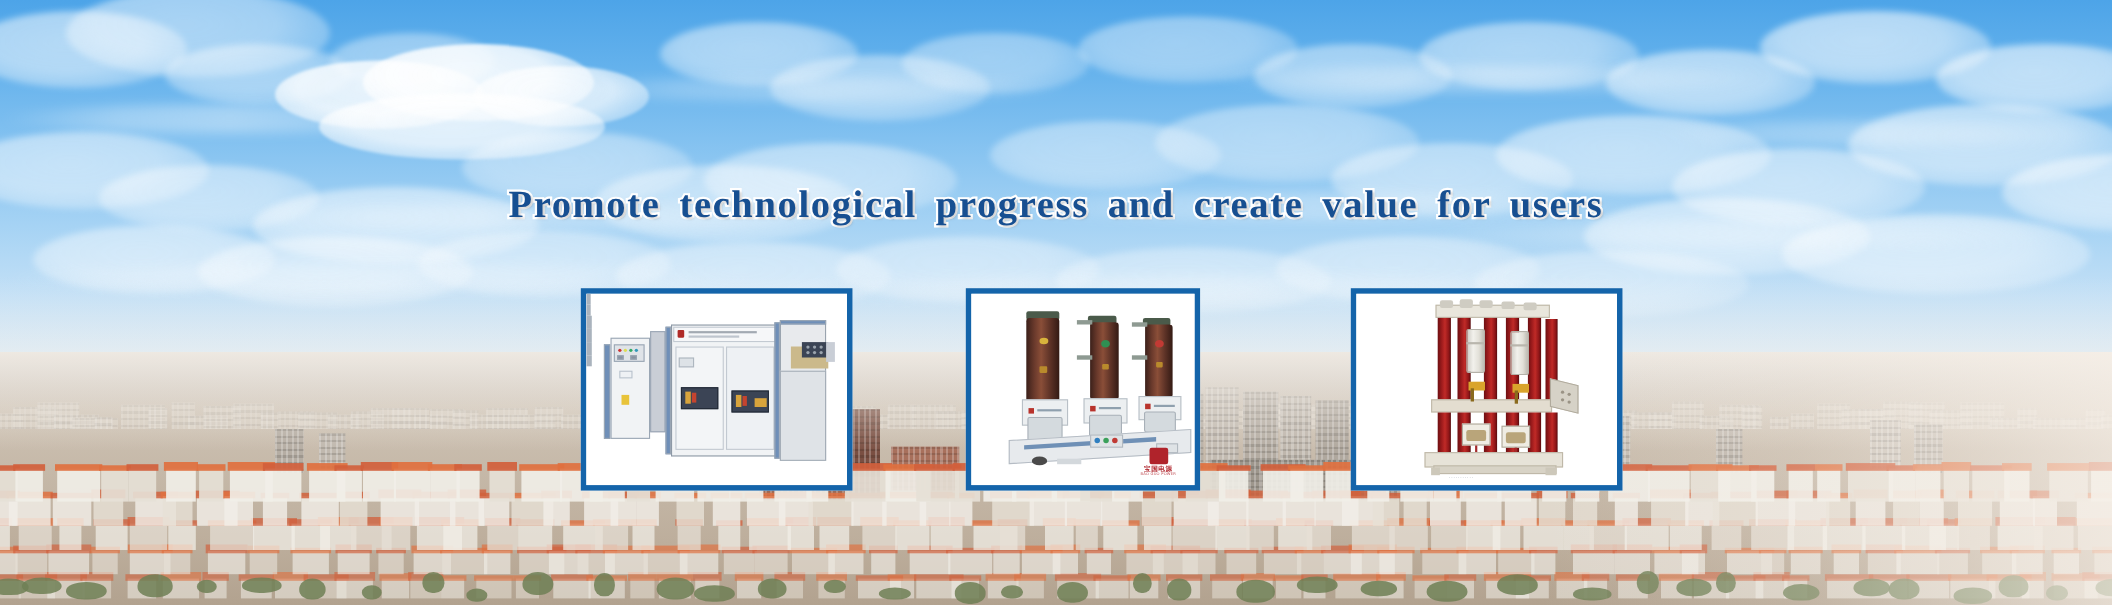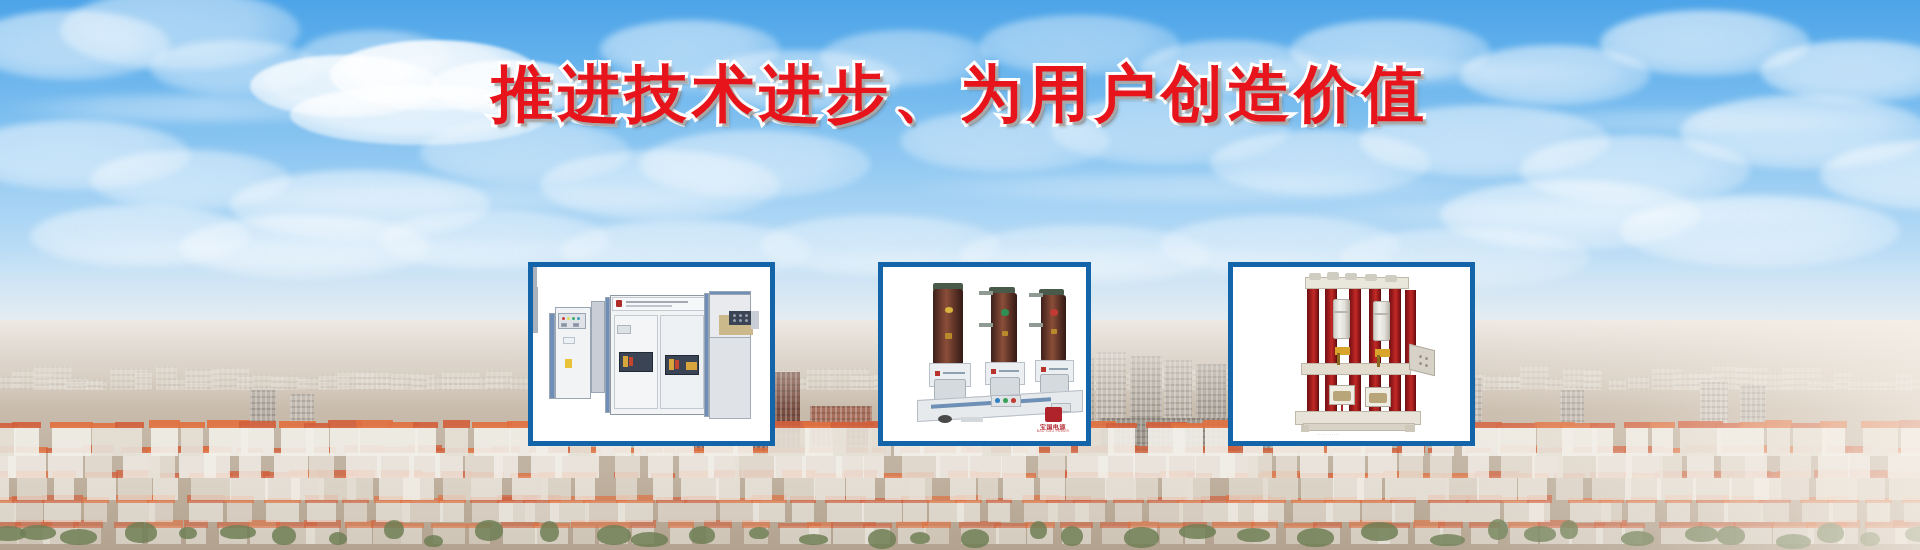--- a/index.html
+++ b/index.html
@@ -1119,24 +1119,24 @@
         <div class="tree" style="left: 1717px; bottom: 5px; width: 28px; height: 19px;"></div>
         <div class="tree" style="left: 1776px; bottom: 1px; width: 35px; height: 15px;"></div>
         <div class="tree" style="left: 1817px; bottom: 7px; width: 27px; height: 20px;"></div>
         <div class="tree" style="left: 1860px; bottom: 4px; width: 20px; height: 14px;"></div>
         <div class="tree" style="left: 1905px; bottom: 8px; width: 33px; height: 16px;"></div>
       </div>
     <div class="city-haze"></div>
     <div class="city-wash"></div>
   </div>
 
-  <div class="headline-wrap">
-    <div class="headline">推进技术进步、为用户创造价值</div>
+
+  <div class="subtitle-wrap">
+    <div class="subtitle">Promote technological progress and create value for users</div>
   </div>
-
 
   <div class="panels">
 
     <div class="panel" style="left:528px; width:247px;">
       <div class="panel-inner">
 
         <div class="sw-body sw-blue" style="left:16px; top:46px; width:6px; height:86px;"></div>
         <div class="sw-body sw-face" style="left:22px; top:40px; width:36px; height:92px;"></div>
         <div class="sw-body sw-grey" style="left:58px; top:34px; width:14px; height:92px;"></div>
         <div class="sw-body" style="left:25px; top:46px; width:28px; height:16px; background:#dfe3e8;"></div>

